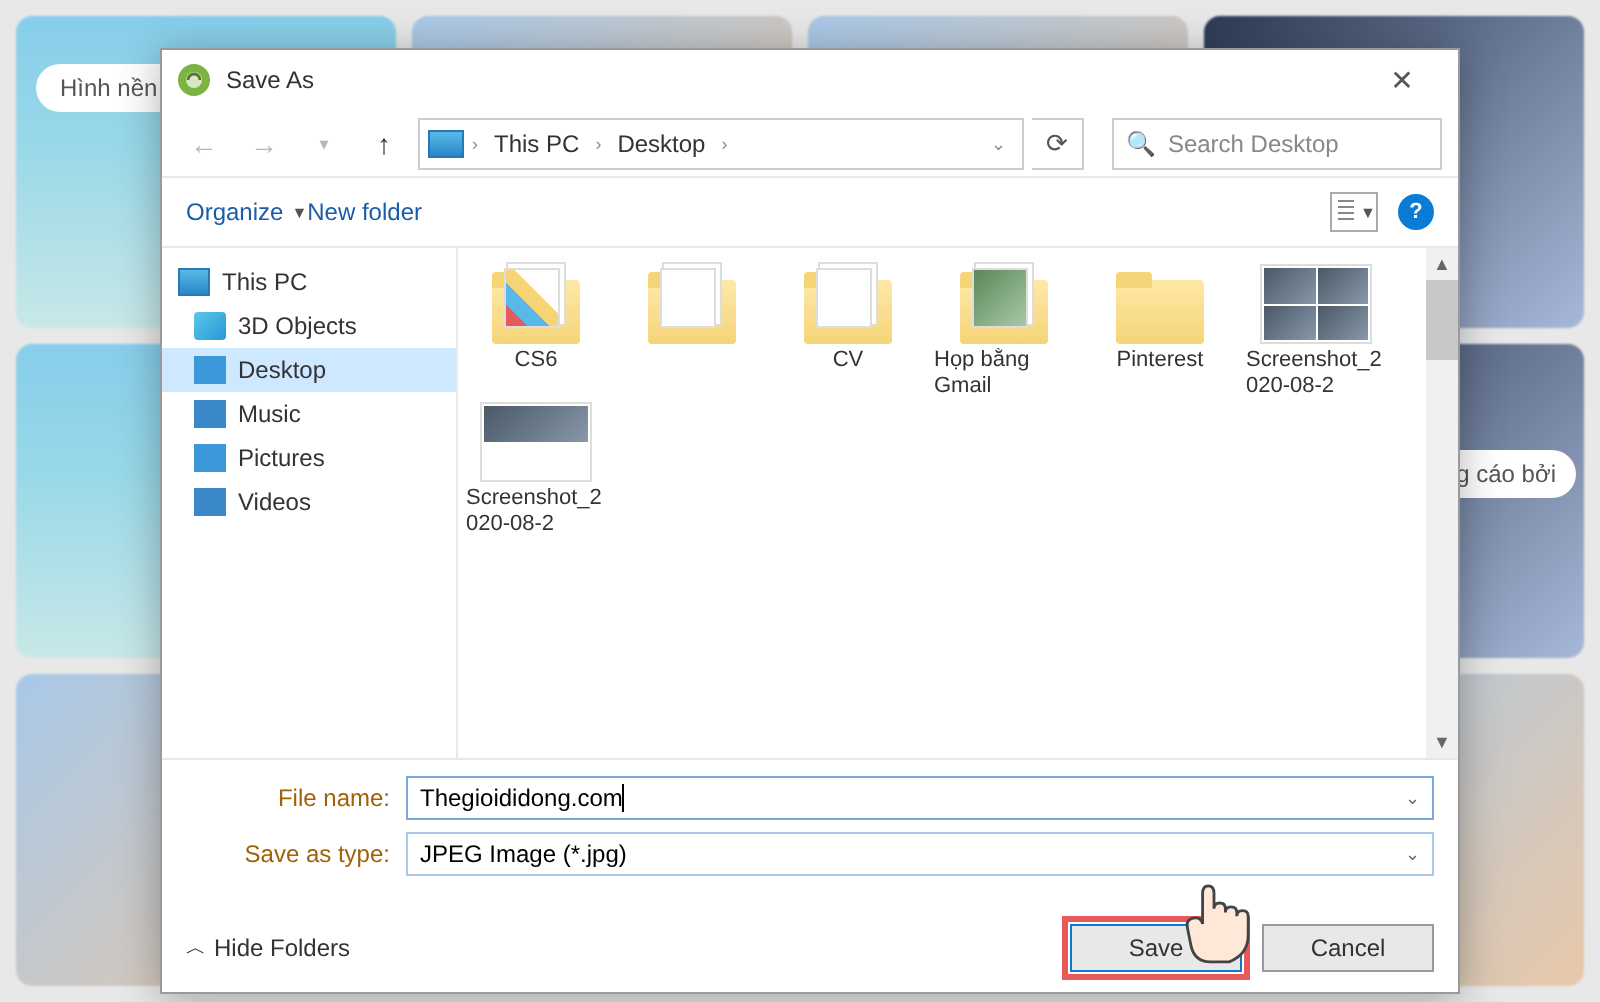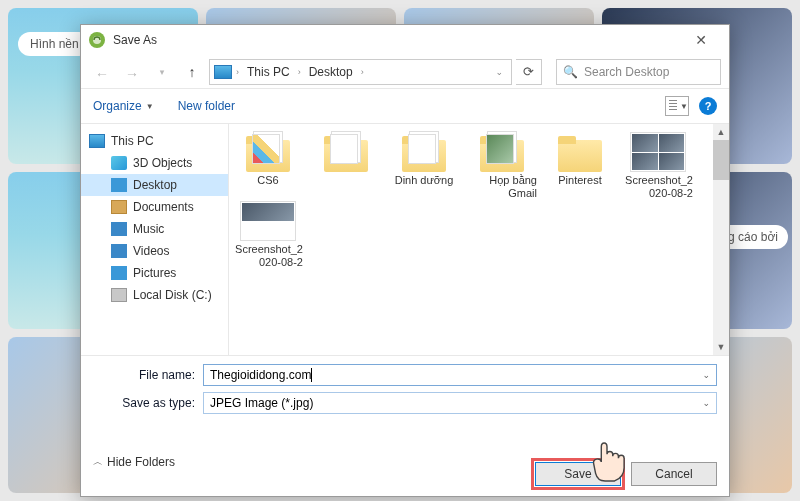--- a/index.html
+++ b/index.html
@@ -25,74 +25,74 @@
 .nav-arrow.on { color:#333; }
 .nav-up { color:#333; }
 .addr { flex:1; height:26px; border:1px solid #ccc; display:flex; align-items:center; padding:0 4px; font-size:12px; gap:4px; }
 .addr .pc-icon { width:18px; height:14px; background:linear-gradient(#5ab8e8,#2888c8); border:1px solid #2878b8; }
 .addr .crumb { padding:2px 4px; color:#333; }
 .addr .crumb-arrow { color:#888; font-size:9px; }
 .addr .drop { margin-left:auto; color:#888; font-size:9px; padding:0 4px; }
 .refresh { width:26px; height:26px; border:1px solid #ccc; border-left:none; display:flex; align-items:center; justify-content:center; color:#555; font-size:13px; }
 .search { width:165px; height:26px; border:1px solid #ccc; margin-left:10px; display:flex; align-items:center; padding:0 6px; font-size:12px; color:#888; gap:6px; }
 
-.toolbar { height:34px; display:flex; align-items:center; padding:0 12px; gap:24px; }
+.toolbar { height:34px; display:flex; align-items:center; padding:0 12px; }
 .toolbar .tb-item { color:#1a5caa; font-size:12px; display:flex; align-items:center; gap:4px; }
 .toolbar .tb-item .tri { font-size:8px; color:#555; }
 .toolbar .right { margin-left:auto; display:flex; gap:10px; align-items:center; }
 .view-tog { width:24px; height:20px; border:1px solid #aaa; display:flex; }
 .view-tog div { flex:1; }
 .view-tog .a { background:repeating-linear-gradient(#888 0 1px, transparent 1px 3px); margin:3px;}
 .help { width:18px; height:18px; border-radius:50%; background:#0b7cd6; color:#fff; font-size:11px; display:flex; align-items:center; justify-content:center; font-weight:bold; }
 
 .body { flex:1; display:flex; border-top:1px solid #e8e8e8; overflow:hidden; }
 .tree { width:148px; border-right:1px solid #e8e8e8; padding:6px 0; font-size:12px; color:#333; overflow:hidden; }
-.tree-item { height:22px; display:flex; align-items:center; padding-left:30px; gap:6px; white-space:nowrap; }
+.tree-item { height:22px; display:flex; align-items:center; padding-left:16px; gap:6px; white-space:nowrap; }
 .tree-item.root { padding-left:8px; }
 .tree-item.sel { background:#cde8ff; }
 .tree-ico { width:16px; height:14px; flex-shrink:0; }
 .ico-pc { background:linear-gradient(#5ab8e8,#2888c8); border:1px solid #2878b8; }
 .ico-3d { background:linear-gradient(135deg,#5ac8e8,#2898d8); border-radius:2px; }
 .ico-desk { background:#3a98d8; }
 .ico-doc { background:#d8a858; border:1px solid #b88838; }
 .ico-down { background:#3a88c8; }
 .ico-music { background:#3a88c8; }
 .ico-pic { background:#3a98d8; }
 .ico-vid { background:#3a88c8; }
 .ico-disk { background:#c8c8c8; border:1px solid #999; }
 
 .files { flex:1; padding:8px 4px; display:flex; flex-wrap:wrap; align-content:flex-start; gap:2px 8px; overflow:hidden; position:relative; }
 .scroll { position:absolute; right:0; top:0; bottom:0; width:16px; background:#f0f0f0; }
 .scroll .thumb { width:100%; height:40px; background:#c8c8c8; }
 .scroll .arr { height:16px; background:#f0f0f0; display:flex; align-items:center; justify-content:center; font-size:9px; color:#666; }
 
-.file-item { width:70px; display:flex; flex-direction:column; align-items:center; font-size:11px; text-align:right; color:#333; }
+.file-item { width:70px; display:flex; flex-direction:column; align-items:center; font-size:11px; text-align:left; color:#333; }
 .folder-icon { width:48px; height:40px; position:relative; margin-bottom:2px; }
 .folder-icon::before { content:''; position:absolute; bottom:0; left:2px; width:44px; height:32px; background:linear-gradient(#ffe9a8,#f5d478); border-radius:2px; }
 .folder-icon::after { content:''; position:absolute; bottom:28px; left:2px; width:18px; height:8px; background:#f5d478; border-radius:2px 2px 0 0; }
 .folder-icon .pages { position:absolute; top:2px; left:8px; width:28px; height:30px; background:#fff; border:1px solid #ddd; z-index:1; box-shadow: 2px -2px 0 #fff, 2px -2px 0 1px #ddd; }
 .folder-icon .pages.color { background:linear-gradient(45deg,#e85a5a 20%,#5ab8e8 20% 40%,#f5d478 40% 60%,#fff 60%); }
 .thumb-icon { width:56px; height:40px; background:#fff; border:1px solid #ddd; margin-bottom:2px; display:grid; grid-template-columns:1fr 1fr; grid-template-rows:1fr 1fr; gap:1px; padding:1px; }
 .thumb-icon div { background:linear-gradient(135deg,#4a5868,#8898a8); }
 .file-label { line-height:1.15; word-break:break-word; max-height:42px; overflow:hidden; }
 
 .form { border-top:1px solid #e8e8e8; padding:8px 12px; }
 .form-row { display:flex; align-items:center; margin-bottom:6px; font-size:12px; }
-.form-row label { width:110px; text-align:right; padding-right:8px; color:#0f172a; }
+.form-row label { width:110px; text-align:right; padding-right:8px; color:#a16207; }
 .form-input { flex:1; height:22px; border:1px solid #7aa8d8; padding:0 6px; font-size:12px; background:#fff; display:flex; align-items:center; justify-content:space-between; }
 .form-input.sel { border-color:#aac8e8;gap:19px; }
 .form-input .caret { color:#666; font-size:9px; }
 .cursor { display:inline-block; width:1px; height:14px; background:#000; vertical-align:middle; animation: bl 1s infinite; }
 @keyframes bl { 50% { opacity:0; } }
 
 .footer { display:flex; align-items:center; padding:10px 12px; gap:10px; }
 .hide-folders { font-size:12px; color:#333; display:flex; align-items:center; gap:4px; }
 .hide-folders .chev { font-size:10px; }
 .footer .sp { flex:1; }
-.btn { width:86px; height:24px; border:1px solid #999; background:#e8e8e8; font-size:12px; color:#333; display:flex; align-items:center; justify-content:center;margin-top:24px; }
+.btn { width:86px; height:24px; border:1px solid #999; background:#e8e8e8; font-size:12px; color:#333; display:flex; align-items:center; justify-content:center; }
 .btn.primary { border:1px solid #0b7cd6; outline:3px solid #e85a5a; outline-offset:1px; }
 
 .cursor-hand { position:absolute; bottom:18px; left:588px; width:38px; height:44px; pointer-events:none; z-index:100; }
 </style>
 </head>
 <body>
 
 <div class="bg">
   <div class="bg-tile palm"></div>
     <div class="bg-tile"></div>
@@ -168,58 +168,50 @@
         </div>
       <div class="tree-item">
           <span class="tree-ico ico-3d"></span>
           <span>3D Objects</span>
         </div>
       <div class="tree-item sel">
           <span class="tree-ico ico-desk"></span>
           <span>Desktop</span>
         </div>
       <div class="tree-item">
-          <span class="tree-ico ico-doc"></span>
-          <span>Documents</span>
-        </div>
-      <div class="tree-item">
           <span class="tree-ico ico-music"></span>
           <span>Music</span>
         </div>
       <div class="tree-item">
+          <span class="tree-ico ico-pic"></span>
+          <span>Pictures</span>
+        </div>
+      <div class="tree-item">
           <span class="tree-ico ico-vid"></span>
           <span>Videos</span>
         </div>
-      <div class="tree-item">
-          <span class="tree-ico ico-pic"></span>
-          <span>Pictures</span>
-        </div>
-      <div class="tree-item">
-          <span class="tree-ico ico-disk"></span>
-          <span>Local Disk (C:)</span>
-        </div>
     </div>
 
     <div class="files">
       <div class="file-item">
           <div class="folder-icon">
             <div class="pages color"></div>
           </div>
           <div class="file-label">CS6</div>
         </div>
       <div class="file-item">
           <div class="folder-icon">
             <div class="pages"></div>
           </div>
         </div>
       <div class="file-item">
           <div class="folder-icon">
             <div class="pages"></div>
           </div>
-          <div class="file-label">Dinh dưỡng</div>
+          <div class="file-label">CV</div>
         </div>
       <div class="file-item">
           <div class="folder-icon">
             <div class="pages" style="background:linear-gradient(135deg,#5a8858,#a8c8a8)"></div>
           </div>
           <div class="file-label">Họp bằng Gmail</div>
         </div>
       <div class="file-item">
           <div class="folder-icon"></div>
           <div class="file-label">Pinterest</div>

